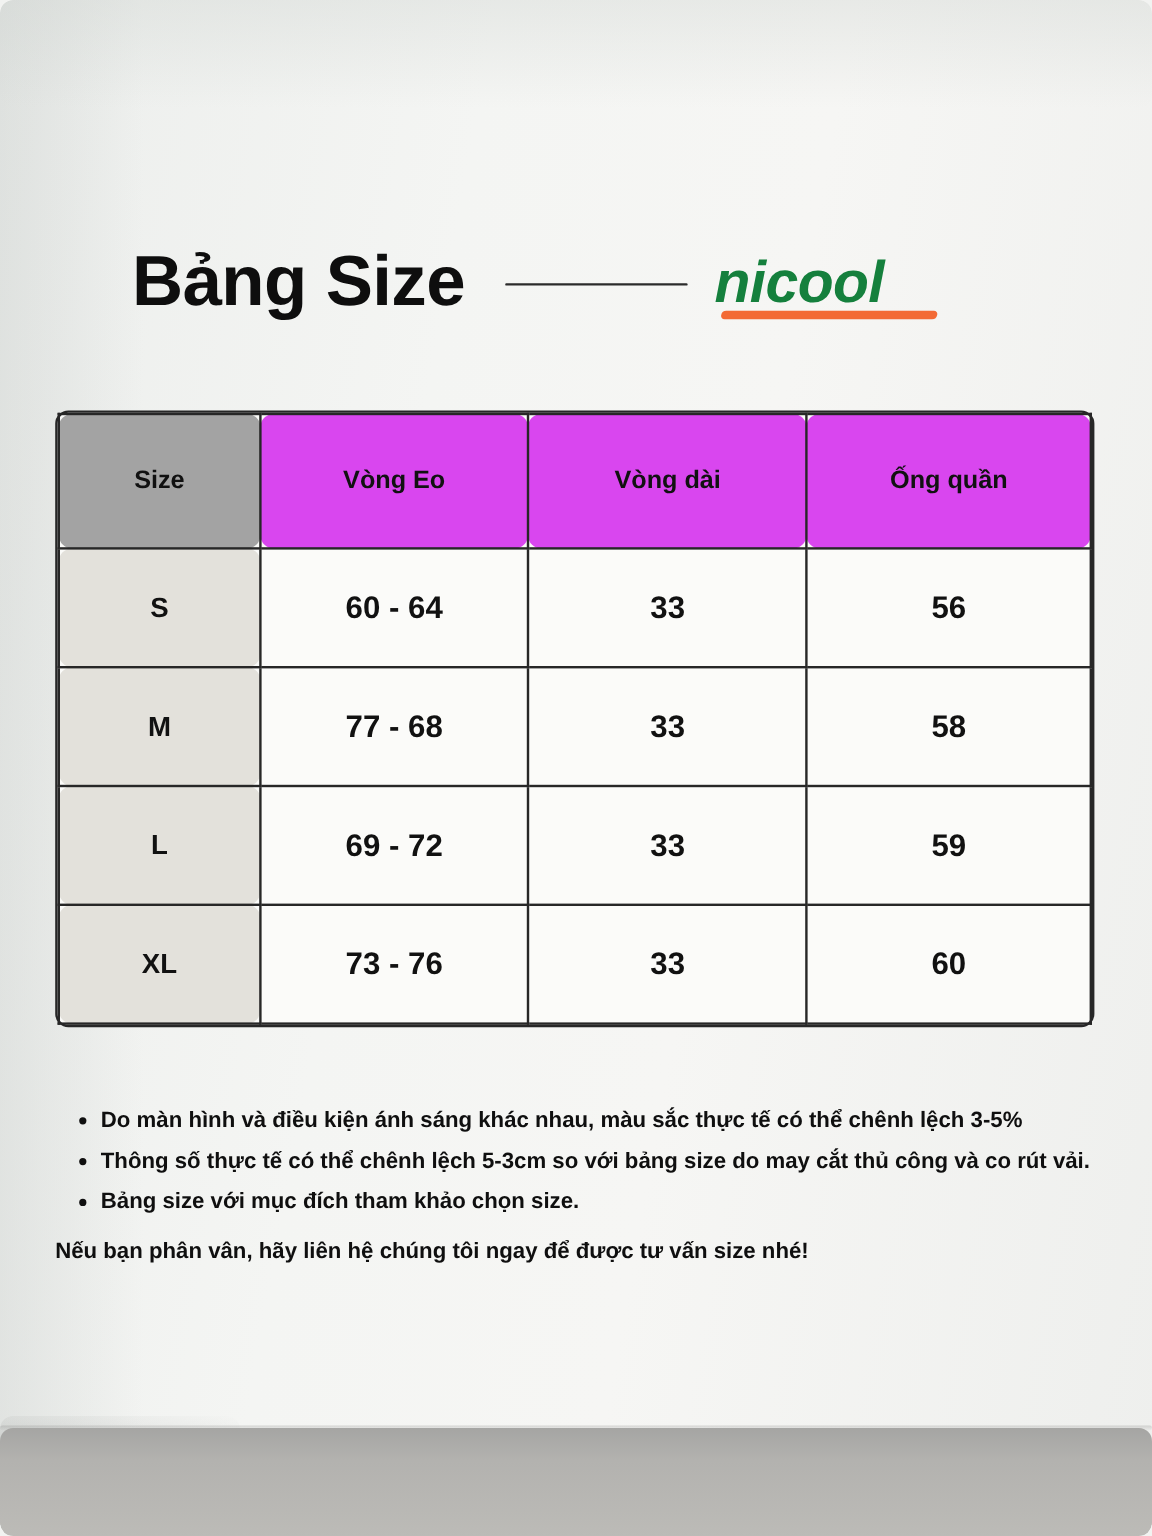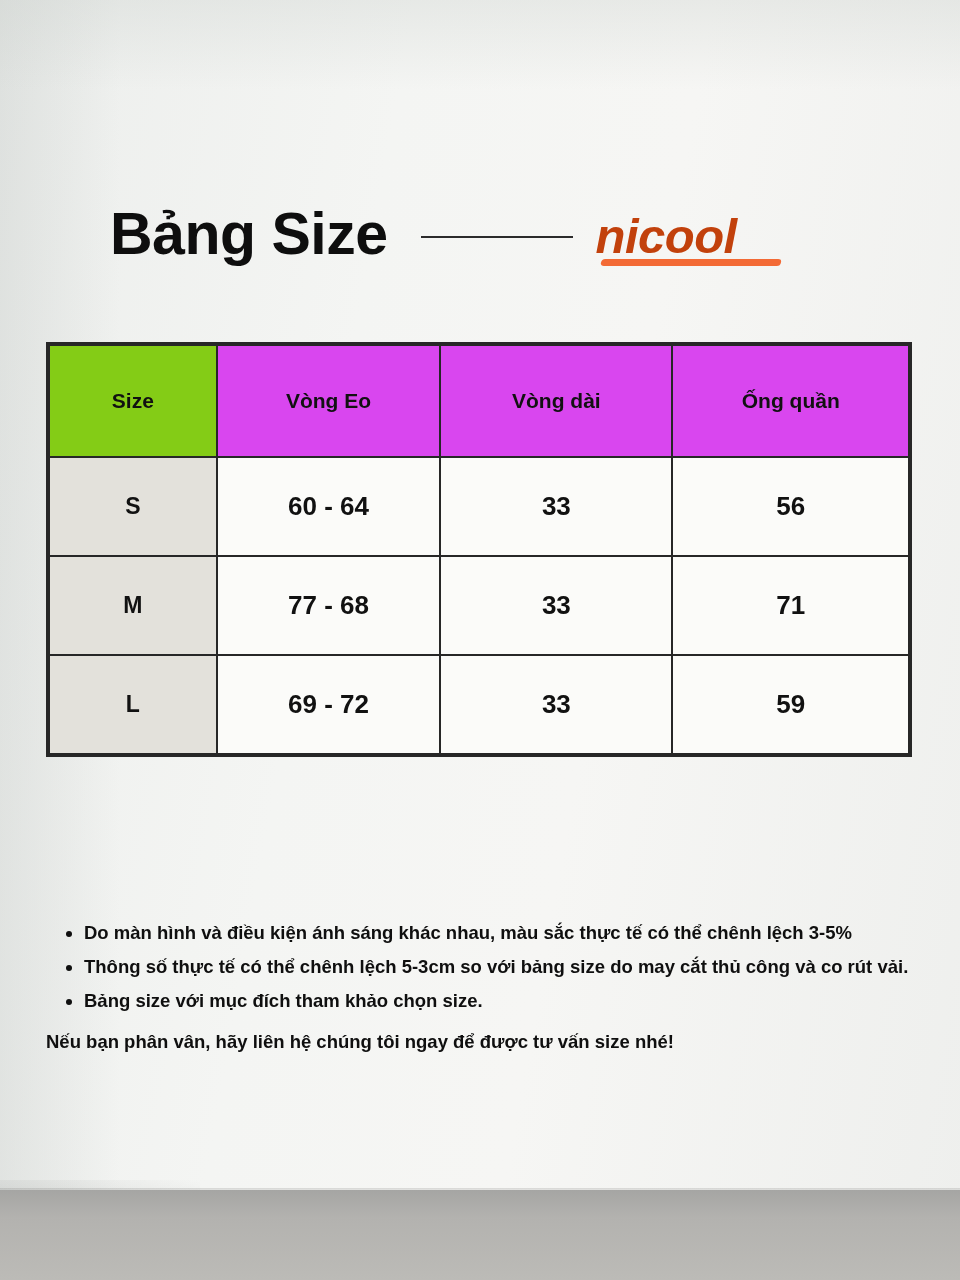--- a/index.html
+++ b/index.html
@@ -1,15 +1,15 @@
 <!DOCTYPE html>
 <html><head>
 <meta charset="utf-8">
 <style>
-  * { box-sizing: border-box; }
+  * { box-sizing: border-box; border-radius: 11px; }
   html, body {
     margin: 0;
     padding: 0;
   }
   body {
     width: 960px;
     height: 1280px;
     font-family: "Liberation Sans", sans-serif;
     background: #f2f3f1;
     overflow: hidden;
@@ -85,21 +85,21 @@
   }
   .rule {
     width: 152px;
     height: 2px;
     background: #2b2b2b;
   }
   .brand {
     font-size: 49px;
     font-weight: bold;
     font-style: italic;
-    color: #c2410c;
+    color: #15803d;
     position: relative;
     letter-spacing: -0.5px;
     margin-top: 4px;
     white-space: nowrap;
   }
   .brand-underline {
     position: absolute;
     left: 6px;
     bottom: -2px;
     width: 180px;
@@ -129,21 +129,21 @@
     text-align: center;
     font-weight: bold;
     color: #111;
   }
   thead th {
     height: 112px;
     font-size: 21px;
     background: #d946ef;
   }
   thead th.first-col {
-    background: #84cc16;
+    background: #a3a3a3;
   }
   tbody td {
     height: 99px;
     font-size: 26px;
     background: #fbfbf9;
   }
   tbody td.first-col {
     background: #e3e1db;
     font-size: 23px;
   }
@@ -221,27 +221,33 @@
         <tr>
           <td class="first-col">S</td>
           <td>60 - 64</td>
           <td>33</td>
           <td>56</td>
         </tr>
         <tr>
           <td class="first-col">M</td>
           <td>77 - 68</td>
           <td>33</td>
-          <td>71</td>
+          <td>58</td>
         </tr>
         <tr>
           <td class="first-col">L</td>
           <td>69 - 72</td>
           <td>33</td>
           <td>59</td>
+        </tr>
+        <tr>
+          <td class="first-col">XL</td>
+          <td>73 - 76</td>
+          <td>33</td>
+          <td>60</td>
         </tr>
       </tbody>
     </table>
   </div>
 
   <div class="notes">
     <ul>
       <li>Do màn hình và điều kiện ánh sáng khác nhau, màu sắc thực tế có thể chênh lệch 3-5%</li>
       <li>Thông số thực tế có thể chênh lệch 5-3cm so với bảng size do may cắt thủ công và co rút vải.</li>
       <li>Bảng size với mục đích tham khảo chọn size.</li>

